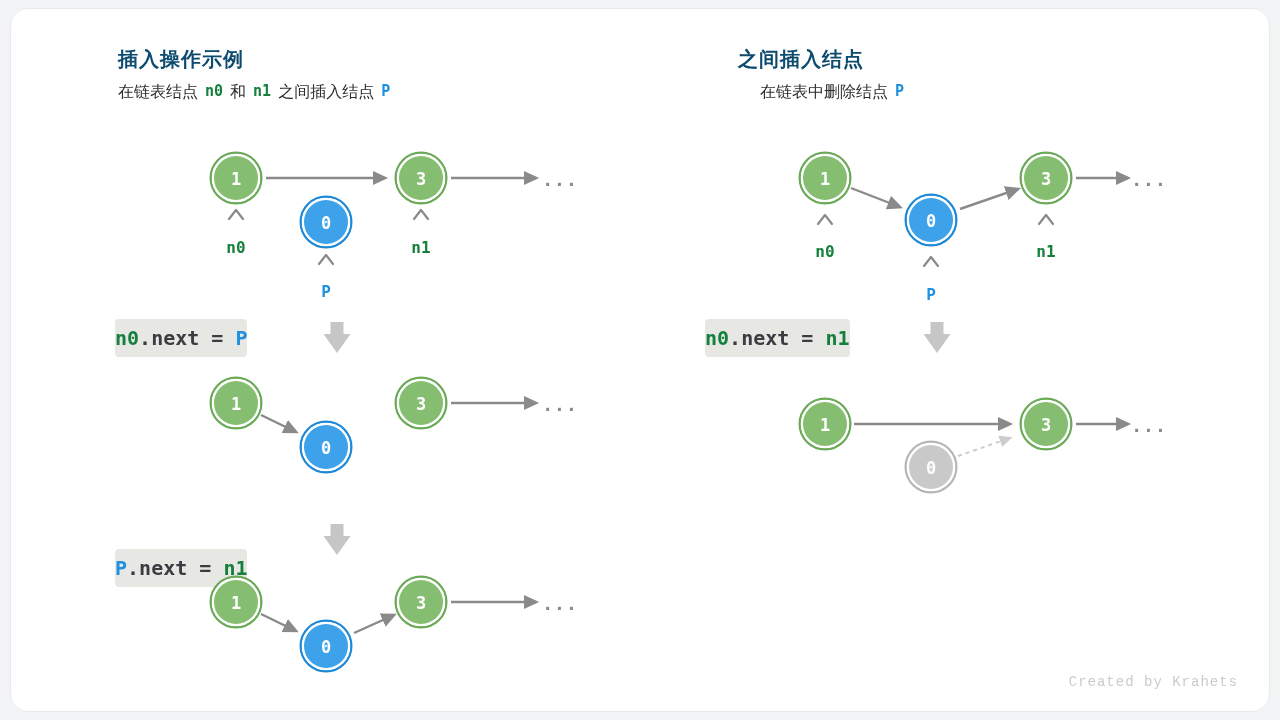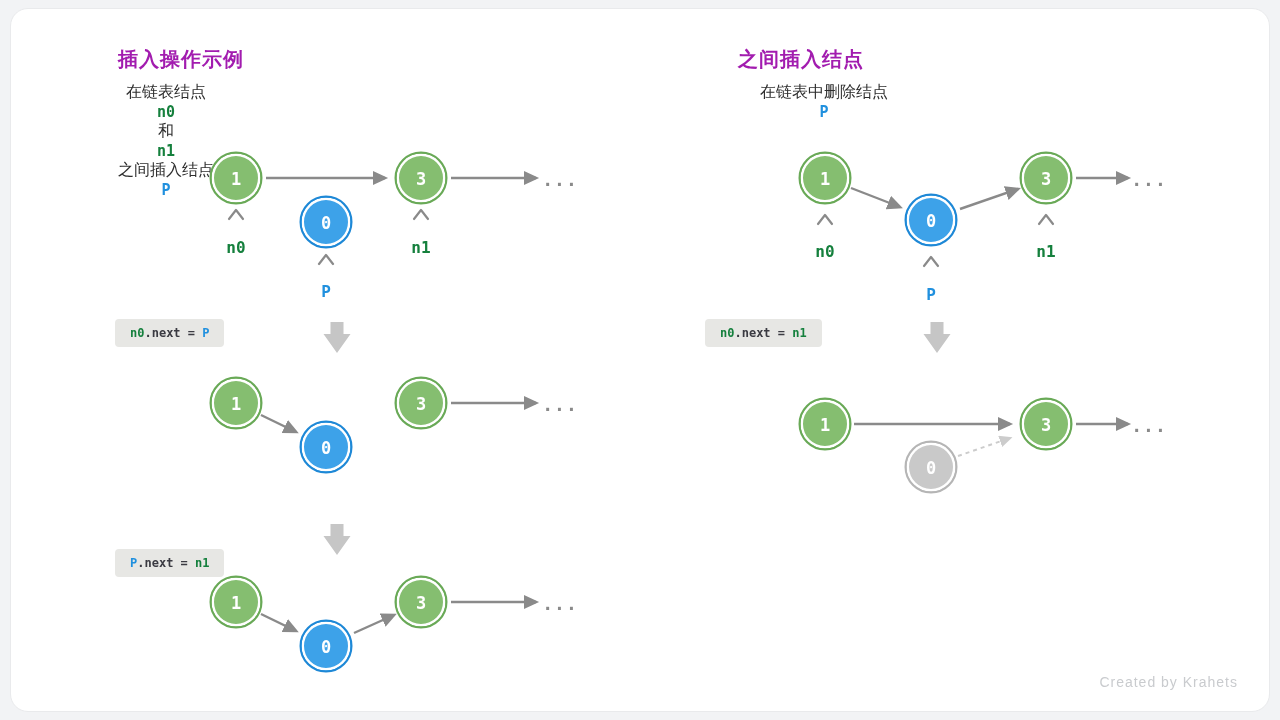--- a/index.html
+++ b/index.html
@@ -10,26 +10,26 @@
     position:relative;
     overflow:hidden;
   }
   .card {
     position:absolute; left:10px; top:8px; width:1260px; height:704px;
     background:#ffffff; border-radius:18px; border:1px solid #e9eaec;
   }
   .overlay { position:absolute; left:0; top:0; pointer-events:none; }
 
   .section-title {
-    position:absolute; font-size:20px; font-weight:bold; color:#a21caf;
+    position:absolute; font-size:20px; font-weight:bold; color:#0c4a6e;
     letter-spacing:1px;
   }
   .subtitle {
     position:absolute; font-size:16px; color:#2e2e2e;
-    display:flex; align-items:center; white-space:pre;flex-direction:column;
+    display:flex; white-space:pre;
   }
   .subtitle .tok {
     font-family:"DejaVu Sans Mono","Liberation Mono",monospace;
     font-weight:bold; font-size:15px; margin:0 7px;
   }
   .green { color:#15803d; }
   .blue  { color:#2090DE; }
 
   .node {
     position:absolute; width:53px; height:53px; border-radius:50%;
@@ -47,27 +47,27 @@
     font-family:"DejaVu Sans Mono","Liberation Mono",monospace;
     font-weight:bold; font-size:16px;
   }
   .dots {
     position:absolute; transform:translate(-50%,-50%);
     font-family:"DejaVu Sans Mono","Liberation Mono",monospace;
     font-weight:bold; font-size:18px; color:#8a8a8a; letter-spacing:1px;
   }
   .codebox {
     position:absolute; background:#e7e7e4; border-radius:4px;
-    padding:7px 15px; white-space:pre;
-    font-family:"DejaVu Sans Mono","Liberation Mono",monospace;
-    font-weight:bold; font-size:12px; color:#3b3b42;
+    padding:7px 0; white-space:pre;
+    font-family:"DejaVu Sans Mono","Liberation Mono",monospace;
+    font-weight:bold; font-size:20px; color:#3b3b42;
   }
   .watermark {
     position:absolute; right:42px; top:674px;
-    font-family:Liberation Sans, sans-serif;
+    font-family:Liberation Mono, monospace;
     font-size:14px; color:#c9cbce; letter-spacing:1px;
   }
 </style>
 </head>
 <body>
 
 <div class="card"></div>
 
 <svg class="overlay" width="1280" height="720">
   <defs>

